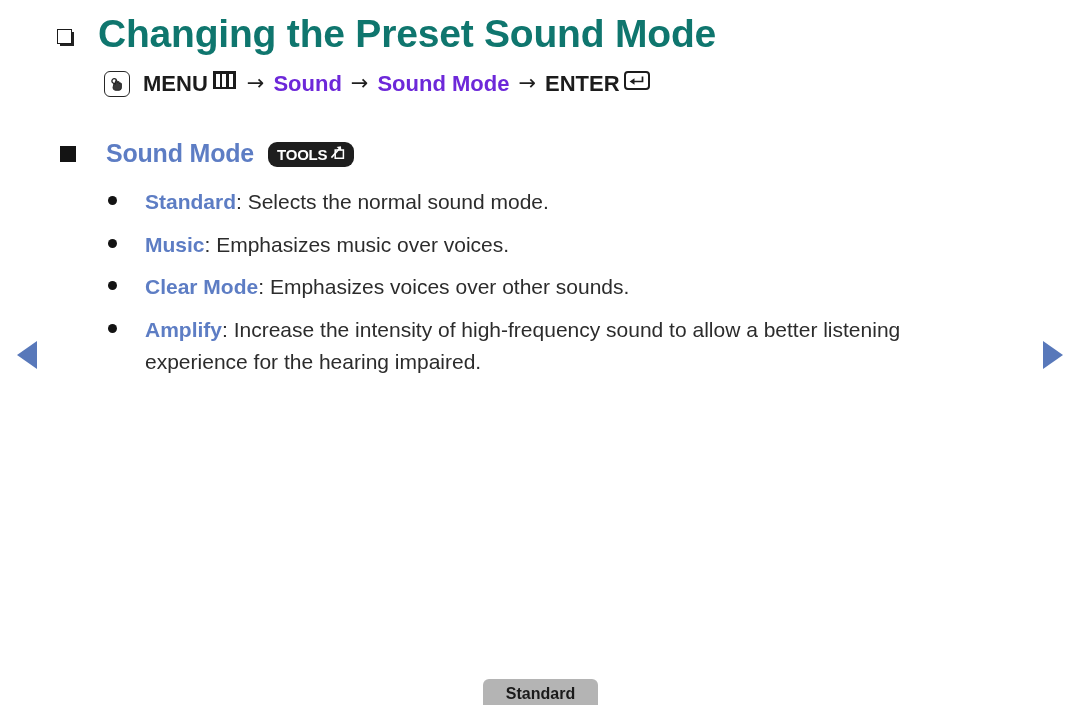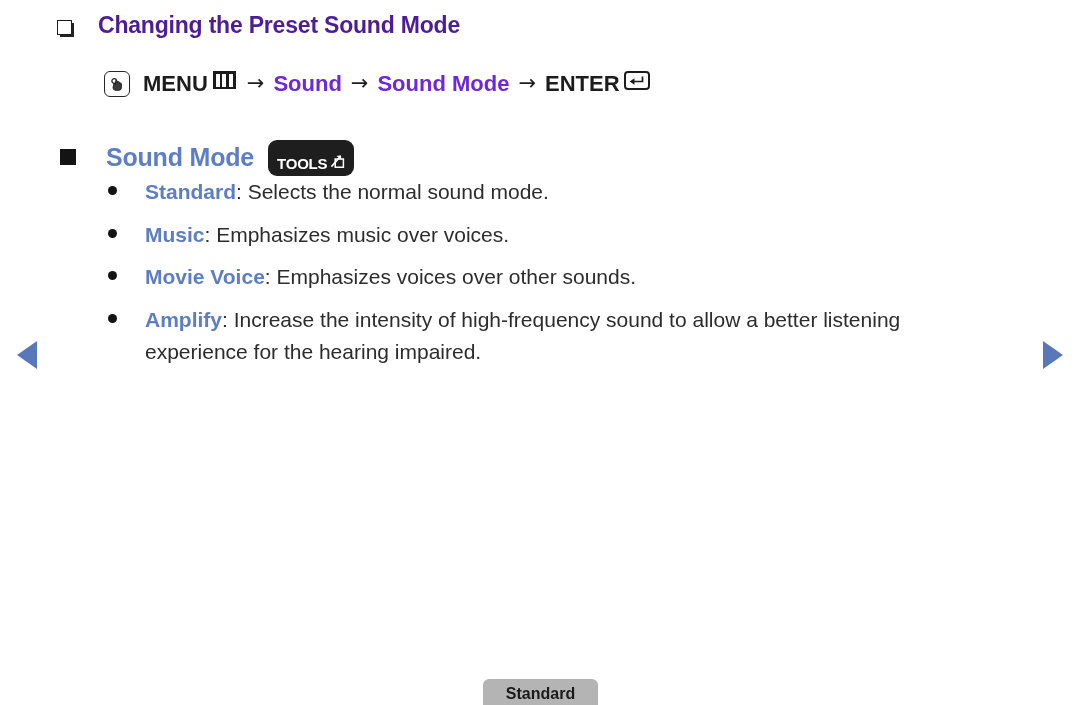--- a/index.html
+++ b/index.html
@@ -39,23 +39,23 @@
   }
   .title-bullet::after {
     content: "";
     position: absolute;
     left: 0; top: 0;
     width: 13px; height: 13px;
     background: #ffffff;
     border: 1.6px solid #1b1b1b;
   }
   .page-title {
-    font-size: 23px;
-    font-weight: bold;
-    color: #4c1d95;
+    font-size: 39px;
+    font-weight: bold;
+    color: #0f766e;
     letter-spacing: -0.2px;
     white-space: nowrap;
   }
 
   
   .menu-path {
     position: absolute;
     left: 104px; top: 71px;
     display: flex;
     align-items: flex-start;
@@ -133,33 +133,33 @@
     color: #5d7dc4;
     letter-spacing: -0.2px;
   }
   .tools-badge {
     display: inline-flex;
     align-items: flex-end;
     gap: 3px;
     background: #1e1e1e;
     color: #ffffff;
     border-radius: 9px;
-    padding: 14px 9px 4px 9px;
+    padding: 3px 9px 4px 9px;
     margin-left: 14px;
     font-size: 15px;
     font-weight: bold;
     letter-spacing: -0.2px;
     position: relative;
     top: 1px;
   }
 
   
   .bullet-list {
     position: absolute;
-    left: 108px; top: 176px;
+    left: 108px; top: 186px;
     width: 880px;
   }
   .bullet-item {
     display: flex;
     align-items: flex-start;
     margin-bottom: 11px;
   }
   .dot {
     width: 9px; height: 9px;
     border-radius: 50%;
@@ -270,21 +270,21 @@
     <div class="bullet-item">
       <span class="dot"></span>
       <span class="bullet-text"><span class="kw">Standard</span><span>: </span><span>Selects the normal sound mode.</span></span>
     </div>
     <div class="bullet-item">
       <span class="dot"></span>
       <span class="bullet-text"><span class="kw">Music</span><span>: </span><span>Emphasizes music over voices.</span></span>
     </div>
     <div class="bullet-item">
       <span class="dot"></span>
-      <span class="bullet-text"><span class="kw">Movie Voice</span><span>: </span><span>Emphasizes voices over other sounds.</span></span>
+      <span class="bullet-text"><span class="kw">Clear Mode</span><span>: </span><span>Emphasizes voices over other sounds.</span></span>
     </div>
     <div class="bullet-item">
       <span class="dot"></span>
       <span class="bullet-text"><span class="kw">Amplify</span><span>: </span><span>Increase the intensity of high-frequency sound to allow a better listening experience for the hearing impaired.</span></span>
     </div>
   </div>
 
   <div class="nav-arrow nav-left"></div>
   <div class="nav-arrow nav-right"></div>
 

